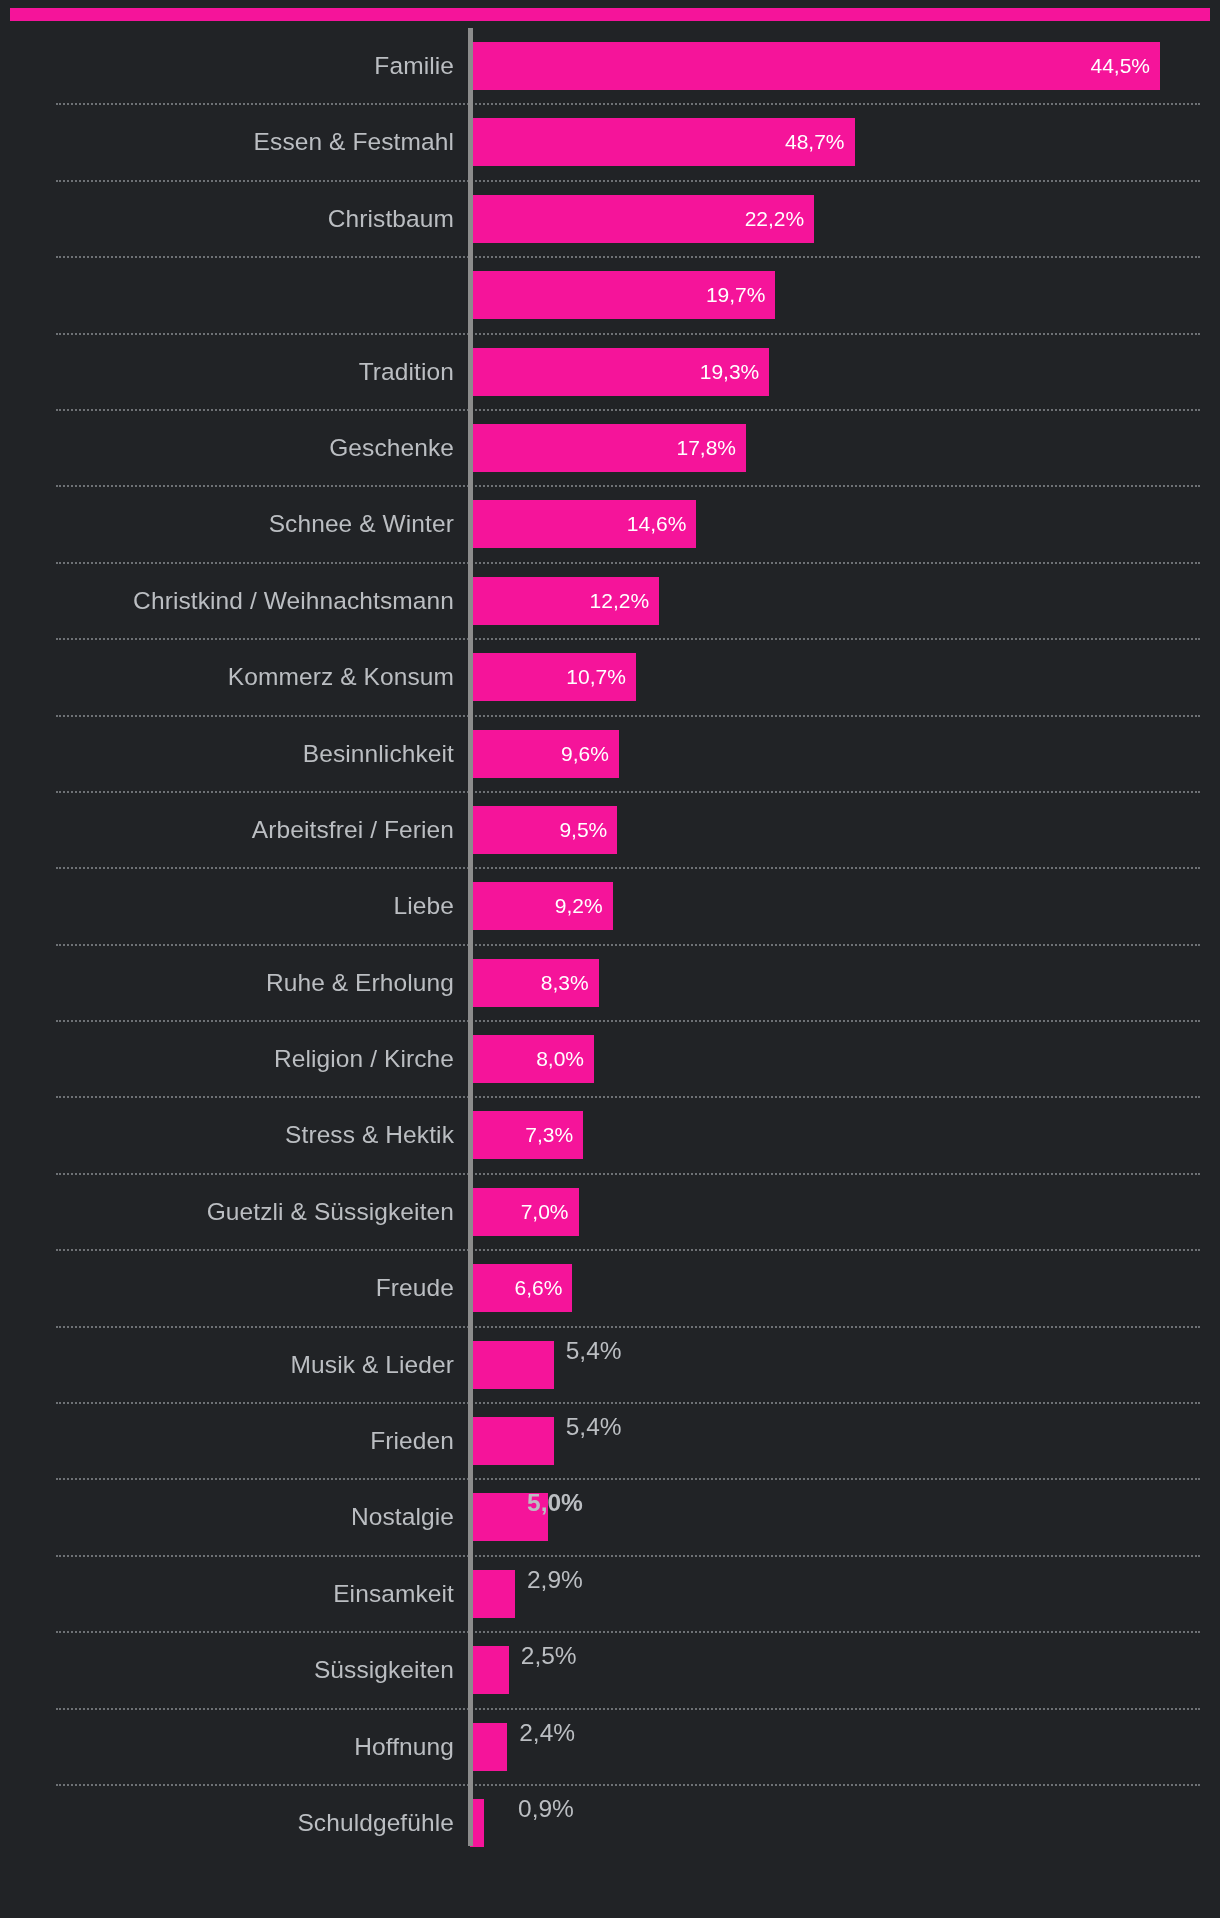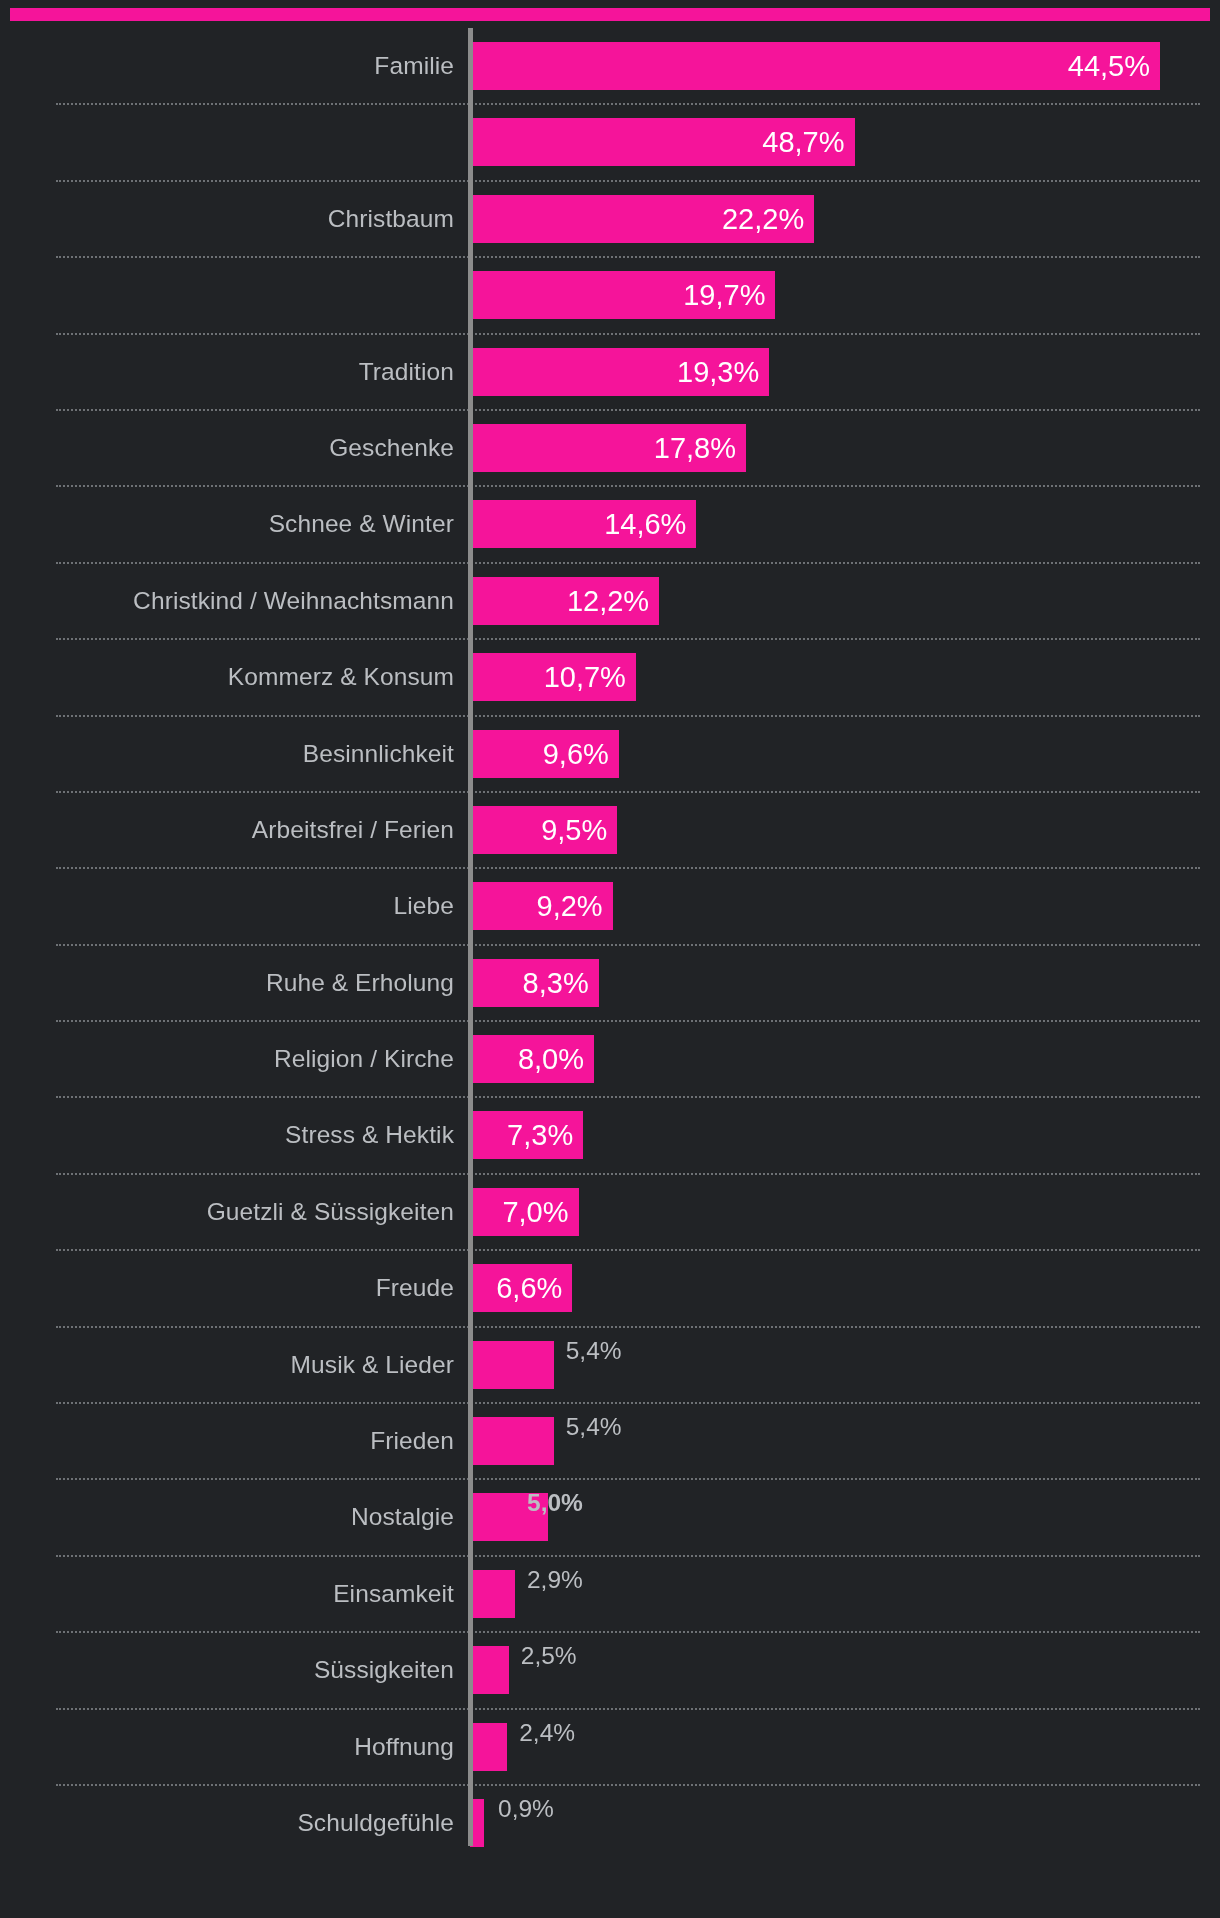--- a/index.html
+++ b/index.html
@@ -93,21 +93,21 @@
     height: 48px;
     background: #F5149A;
   }
 
   .bar-value-in {
     position: absolute;
     right: 10px;
     top: 0;
     height: 48px;
     line-height: 48px;
-    font-size: 29px;
+    font-size: 21px;
     color: #FFFFFF;
     white-space: nowrap;
   }
 
   .bar-value-out {
     position: absolute;
     top: 0;
     height: 48px;
     line-height: 48px;
     font-size: 24.5px;
@@ -139,20 +139,21 @@
     <div class="rows" id="rows-container">
         <div class="bar-row">
           <div class="row-label">Familie</div>
           <div class="bar-track" style="width: 690px;">
             <div class="bar-fill" style="width: 690px;"></div>
             <div class="bar-value-in">44,5%</div>
           </div>
           <div class="grid-sep"></div>
         </div>
         <div class="bar-row">
+          <div class="row-label">Essen &amp; Festmahl</div>
           <div class="bar-track" style="width: 384.539px;">
             <div class="bar-fill" style="width: 384.539px;"></div>
             <div class="bar-value-in">48,7%</div>
           </div>
           <div class="grid-sep"></div>
         </div>
         <div class="bar-row">
           <div class="row-label">Christbaum</div>
           <div class="bar-track" style="width: 344.225px;">
             <div class="bar-fill" style="width: 344.225px;"></div>
@@ -317,18 +318,18 @@
             <div class="bar-fill" style="width: 37.2135px;"></div>
           </div>
           <div class="bar-value-out" style="left: 507.213px;">2,4%</div>
           <div class="grid-sep"></div>
         </div>
         <div class="bar-row">
           <div class="row-label">Schuldgefühle</div>
           <div class="bar-track" style="width: 13.9551px;">
             <div class="bar-fill" style="width: 13.9551px;"></div>
           </div>
-          <div class="bar-value-out" style="left: 486px;">0,9%</div>
+          <div class="bar-value-out" style="left: 506px;">0,9%</div>
         </div>
       </div>
   </div>
 
 </div>
 
 </body></html>

